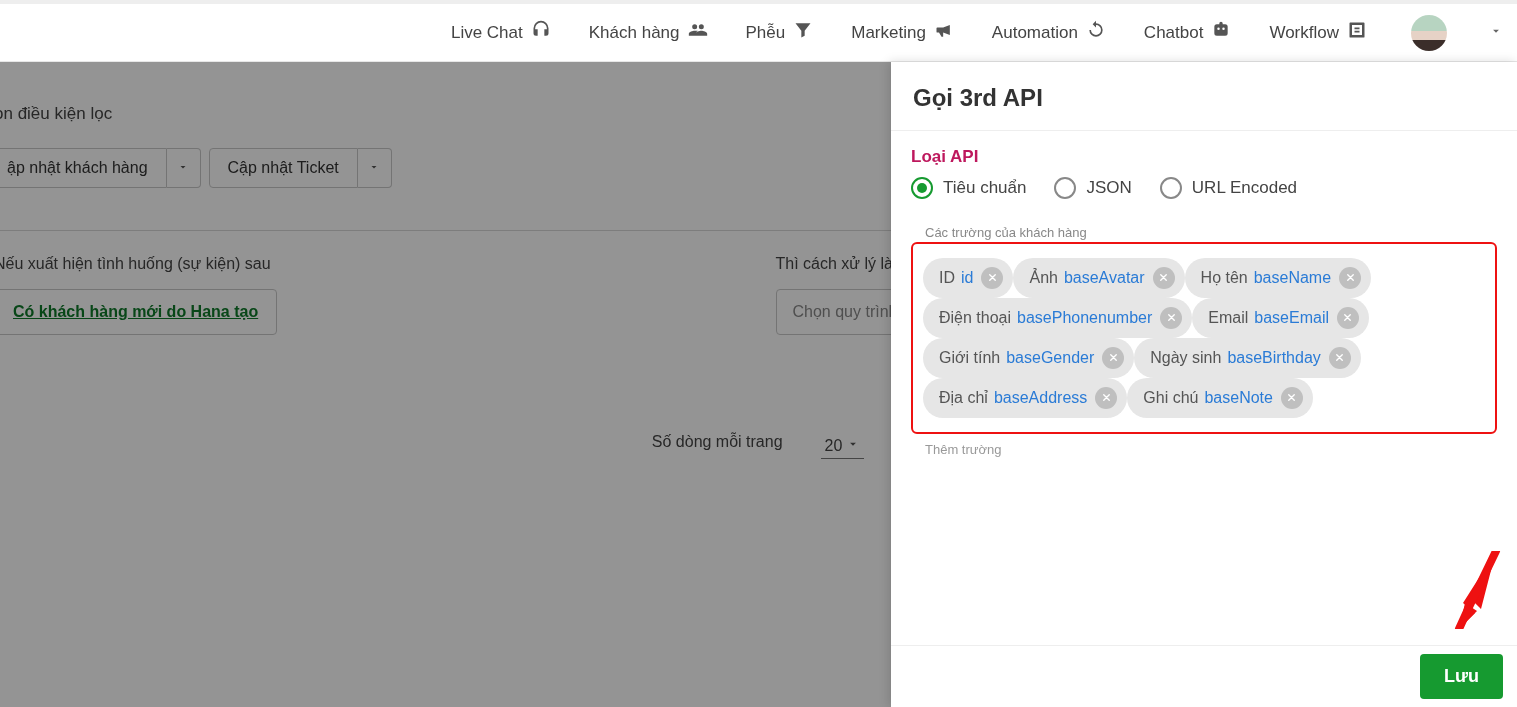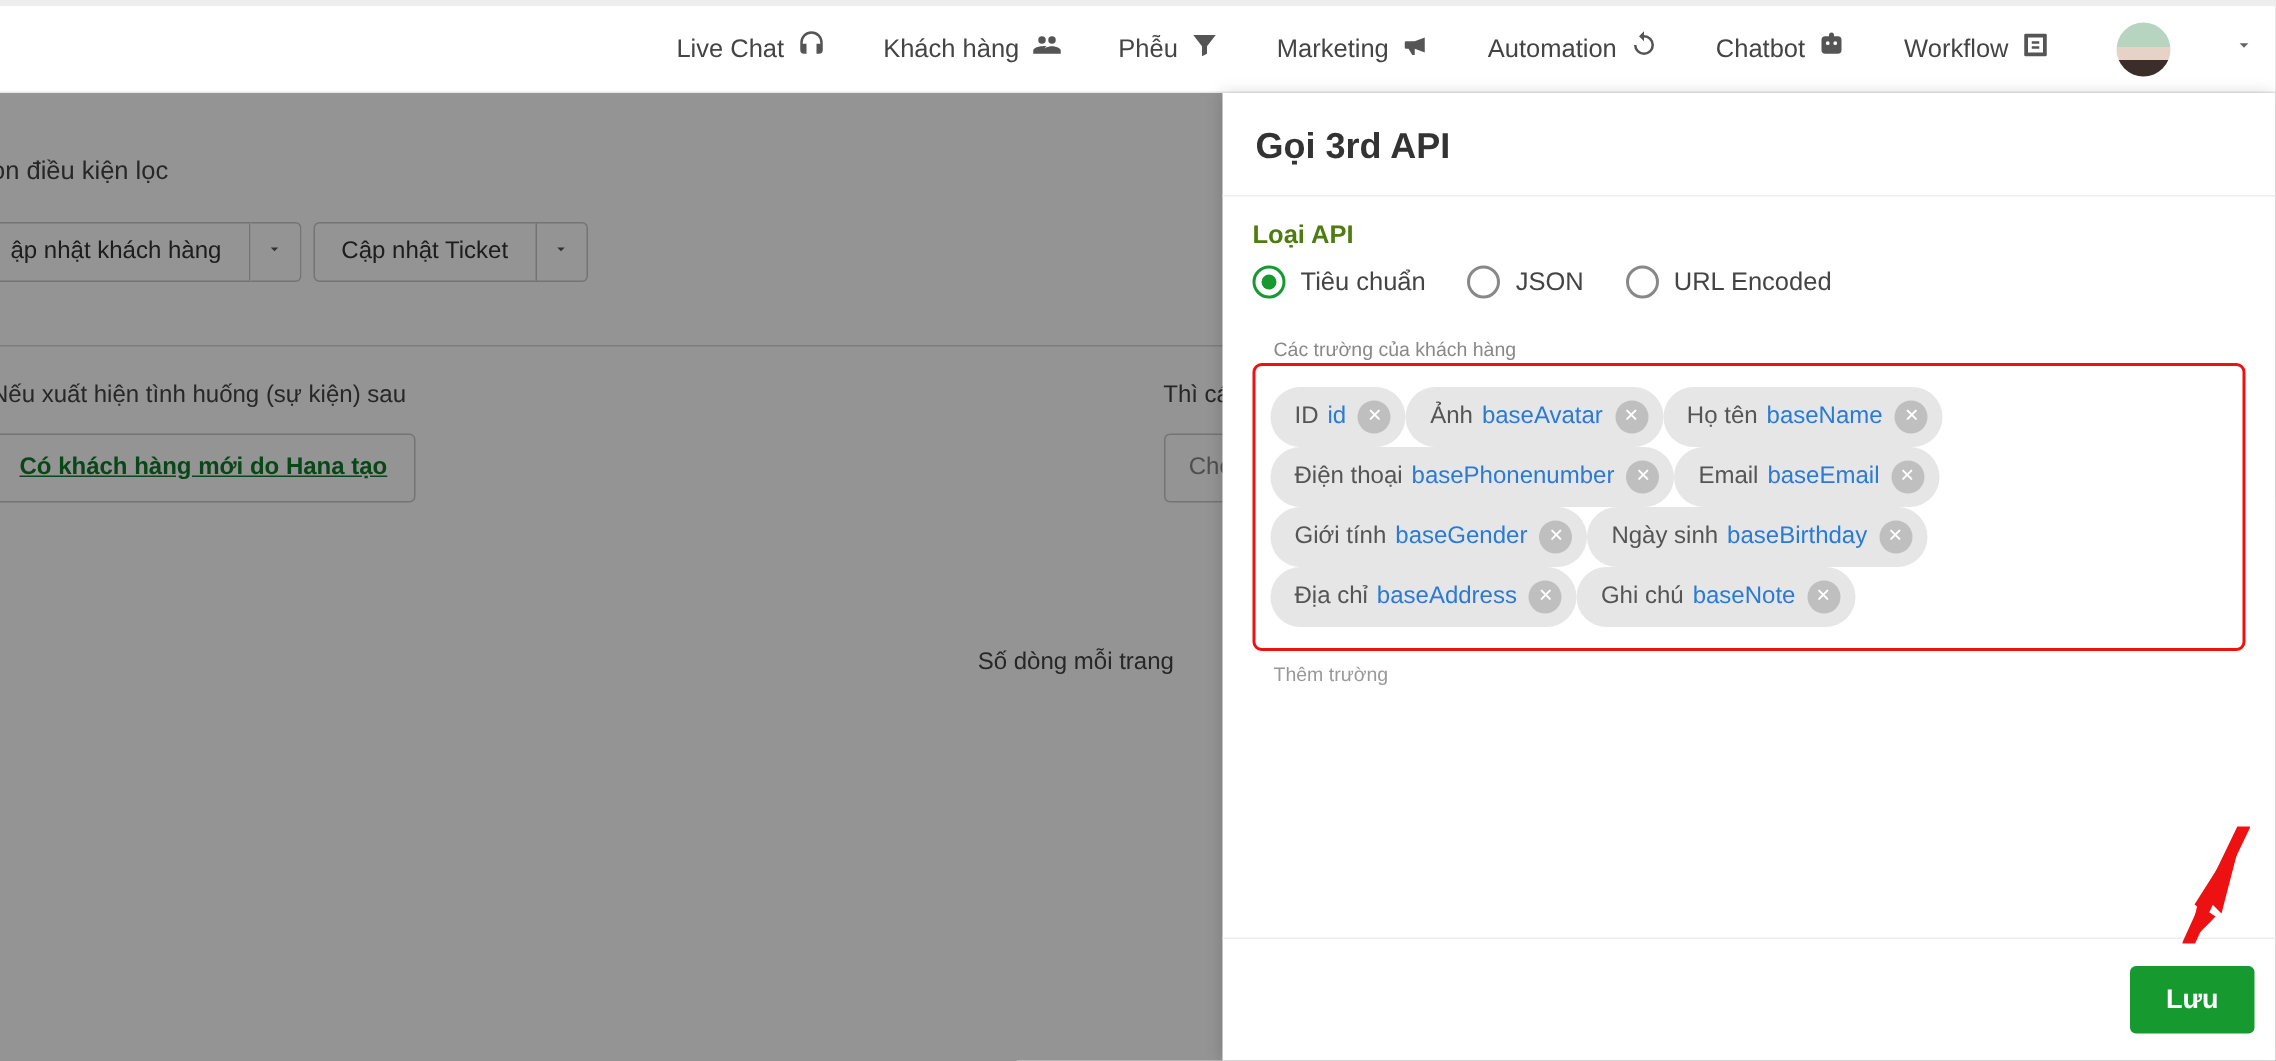--- a/index.html
+++ b/index.html
@@ -26,42 +26,42 @@
 .col{flex:1}
 .col h4{font-size:16px;font-weight:400;color:#444;margin-bottom:16px}
 .green-link{display:inline-block;border:1px solid #c9c9c9;border-radius:4px;padding:13px 18px;font-size:16px;color:#0f7a2a;text-decoration:underline;font-weight:700}
 .select-box{border:1px solid #c9c9c9;border-radius:4px;padding:13px 16px;color:#888;font-size:16px;min-width:400px}
 .action-link{color:#0f7a2a;font-size:16px;margin-top:24px;display:block;text-align:right;padding-right:40px}
 
 .pager{display:flex;gap:24px;margin-top:56px;justify-content:center;color:#444;font-size:16px;margin-left:220px}
 .pager .pgselect{display:flex;align-items:center;gap:4px;border-bottom:1px solid #777;padding:2px 4px;margin:0 14px}
 .pager .arrow{color:#aaa;font-size:22px}
 
-.panel{position:absolute;right:0;top:62px;bottom:0;width:702px;background:#fff;z-index:6;box-shadow:-2px 0 10px rgba(0,0,0,0.15);display:flex;flex-direction:column}
+.panel{position:absolute;right:0;top:62px;bottom:0;width:626px;background:#fff;z-index:6;box-shadow:-2px 0 10px rgba(0,0,0,0.15);display:flex;flex-direction:column}
 .panel-head{padding:22px 22px 18px 22px;font-size:24px;font-weight:700;color:#333;border-bottom:1px solid #eee}
 .panel-body{padding:16px 20px 4px 20px;flex:1;overflow:auto}
-.lbl{font-size:17px;font-weight:600;color:#4d7c0f;margin-bottom:10px}
+.lbl{font-size:17px;font-weight:600;color:#be185d;margin-bottom:10px}
 .radios{display:flex;gap:28px;align-items:center;margin-bottom:18px}
 .radio{display:flex;align-items:center;gap:10px;font-size:17px;color:#444;cursor:pointer}
 .r-outer{width:22px;height:22px;border:2px solid #888;border-radius:50%;display:flex;align-items:center;justify-content:center}
 .radio.sel .r-outer{border-color:#169a30}
 .radio.sel .r-inner{width:10px;height:10px;background:#169a30;border-radius:50%}
 .http-row{display:flex;gap:10px;margin-bottom:8px}
 .method{border:1px solid #c9c9c9;border-radius:4px;padding:10px 12px;display:flex;align-items:center;gap:18px;font-size:17px;color:#444;min-width:110px}
 .method svg{width:12px;height:12px;fill:#666}
 .url{flex:1;border:1px solid #c9c9c9;border-radius:4px;padding:10px 12px;font-size:16px;color:#333}
 .field-cap{font-size:13px;color:#888;margin:4px 0 0 14px}
 .tagbox{border:2px solid #e11;border-radius:6px;padding:14px 10px;margin-top:2px;display:flex;flex-wrap:wrap;gap:0}
 .tag{background:#e6e6e6;border-radius:20px;padding:9px 10px 9px 16px;display:flex;align-items:center;gap:6px;font-size:16px}
 .tag .lab{color:#555}
 .tag .val{color:#2a7bd6}
 .tag .x{width:22px;height:22px;background:#bfbfbf;border-radius:50%;display:flex;align-items:center;justify-content:center;margin-left:2px}
 .tag .x svg{width:11px;height:11px;fill:#fff}
 .add-field{color:#999;font-size:13px;margin:8px 0 0 14px}
-.panel-foot{border-top:1px solid #eee;padding:18px 14px;display:flex;justify-content:flex-end}
+.panel-foot{border-top:1px solid #eee;padding:8px 14px;display:flex;justify-content:flex-end}
 .save-btn{background:#169a30;color:#fff;font-size:18px;font-weight:600;padding:12px 24px;border:none;border-radius:4px;cursor:pointer}
 
 .arrow-marker{position:absolute;right:16px;bottom:78px;width:60px;height:78px;z-index:20;pointer-events:none}
 </style>
 </head>
 <body>
 
 <div class="topbar">
   <div class="nav-item">
     <span>Live Chat</span>

